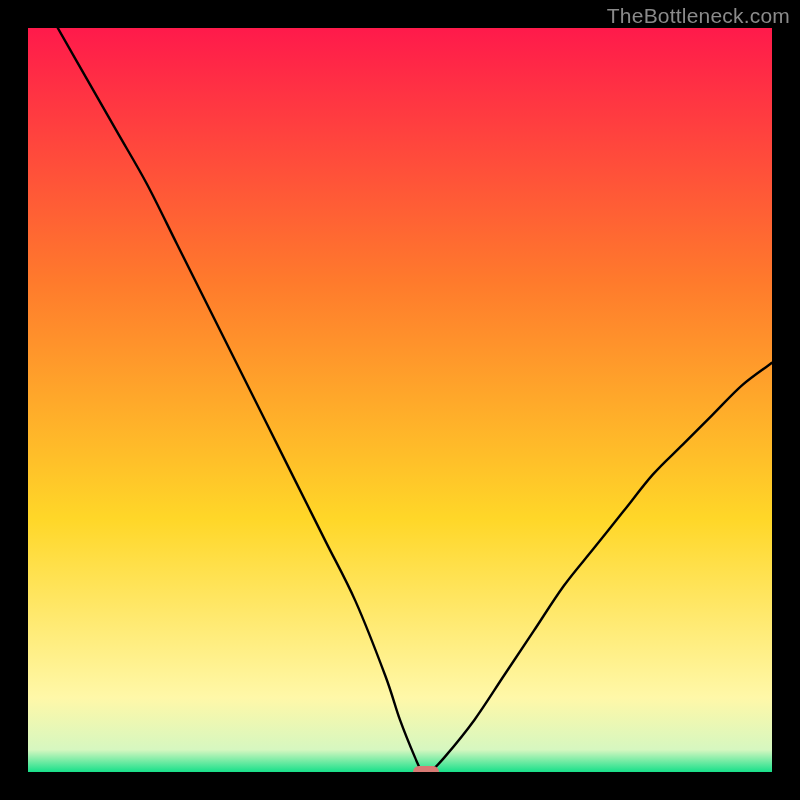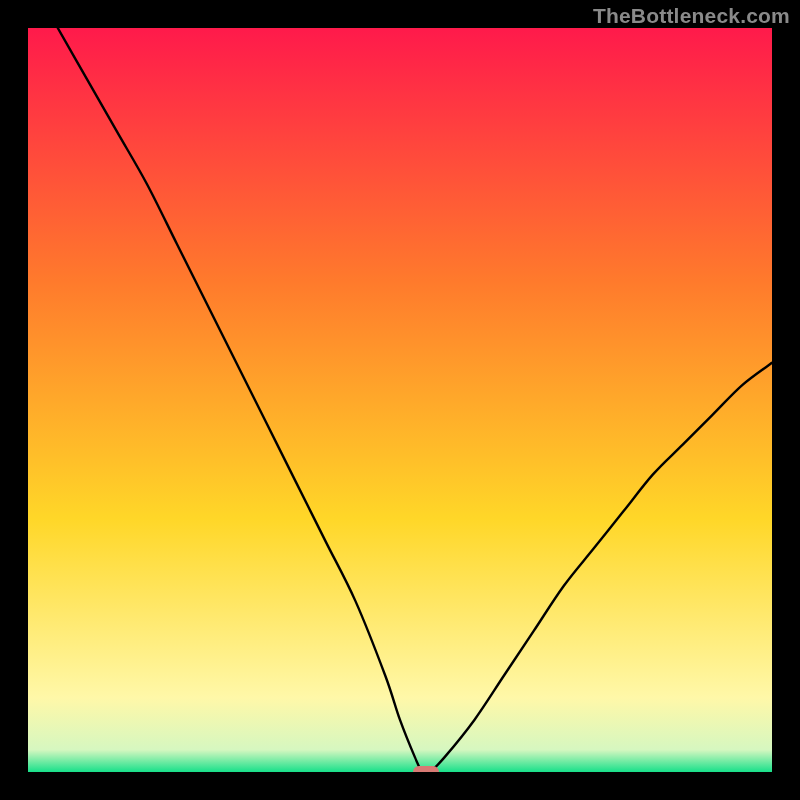--- a/index.html
+++ b/index.html
@@ -43,21 +43,21 @@
     position: absolute;
     background: #d87a74;
     border-radius: 6px;
   }
   .watermark {
     position: absolute;
     top: 4px;
     right: 10px;
     color: #8a8a8a;
     font-size: 21px;
-    font-weight: 700;
+    font-weight: 400;
     letter-spacing: 0.2px;
     user-select: none;
   }
 </style>
 </head>
 <body>
 
 <div class="frame">
 
   <div class="watermark">TheBottleneck.com</div>

